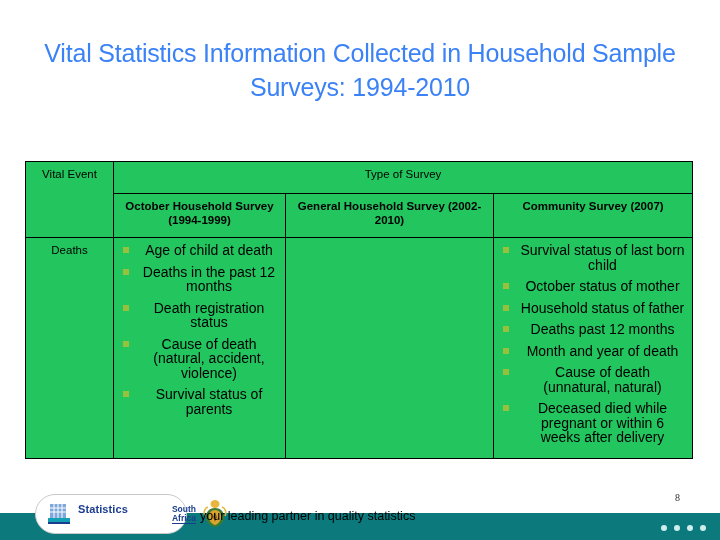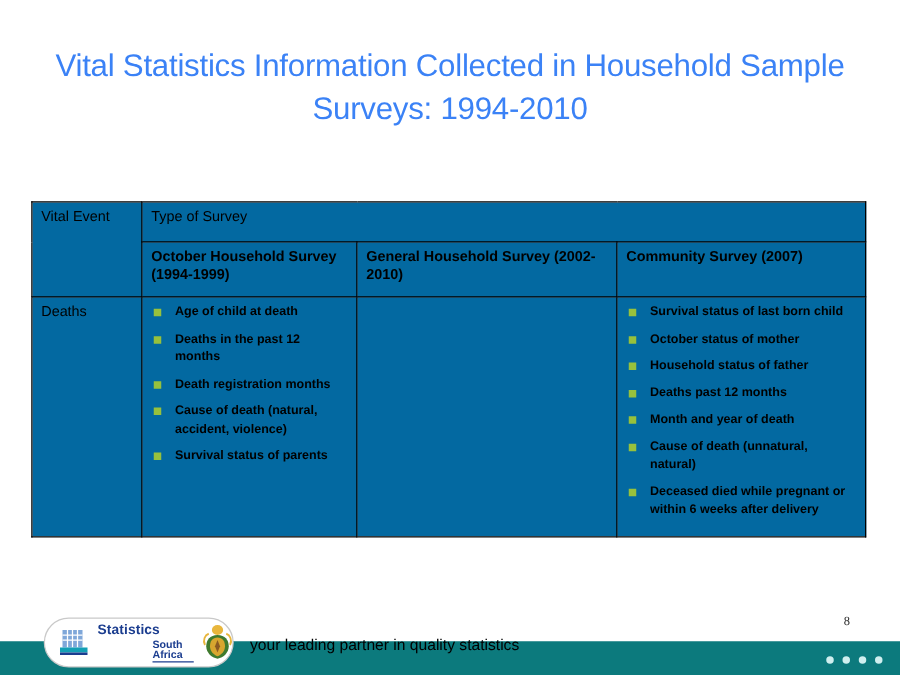--- a/index.html
+++ b/index.html
@@ -35,21 +35,22 @@
     table-layout: fixed;
     background: #ffffff;
   }
   .data-table td {
     border: 1.5px solid #000000;
     vertical-align: top;
     padding: 5px 7px 6px 7px;
     font-size: 11.5px;
     line-height: 14px;
     color: #000000;
-    background: #0369a1;
+    background: #22c55e;
+    text-align: center;
   }
   .col-event   { width: 88px; }
   .col-oct     { width: 172px; }
   .col-ghs     { width: 208px; }
   .col-cs      { width: 199px; }
 
   .hdr-cell { font-size: 11.5px; }
   .hdr-strong { font-weight: bold; }
   .row-label { font-size: 13px; }
 
@@ -57,23 +58,23 @@
   .cell-h2 { height: 44px; }
 
   
   ul.blist {
     margin: 0; padding: 0; list-style: none;
   }
   ul.blist li {
     position: relative;
     padding-left: 19px;
     margin-bottom: 7px;
-    font-size: 10px;
+    font-size: 14px;
     line-height: 14.5px;
-    font-weight: bold;
+    font-weight: normal;
   }
   ul.blist li:last-child { margin-bottom: 2px; }
   ul.blist li .sq {
     position: absolute;
     left: 2px; top: 4px;
     width: 6px; height: 6px;
     background: #97C13C;
     display: block;
   }
   ul.blist.tight li { margin-bottom: 7px; }
@@ -116,21 +117,21 @@
     align-items: center;
     padding-left: 12px;
     z-index: 3;
   }
   .logo-mark {
     width: 26px; height: 22px;
     margin-right: 4px;
     flex: none;
   }
   .logo-text {
-    display: flex; flex-direction: column;
+    display: flex; flex-direction: row;
     line-height: 1;
   }
   .logo-text .l1 {
     font-size: 11px; font-weight: bold;
     color: #1B3D8F; letter-spacing: 0.1px;
   }
   .logo-text .l2 {
     font-size: 8.5px; font-weight: bold;
     color: #1B3D8F; border-bottom: 1.5px solid #1B3D8F;
     padding-bottom: 1px; margin-top: 1px; margin-left: 44px;
@@ -170,21 +171,21 @@
       <td class="hdr-cell hdr-strong cell-h2">October Household Survey (1994-1999)</td>
       <td class="hdr-cell hdr-strong cell-h2">General Household Survey (2002-2010)</td>
       <td class="hdr-cell hdr-strong cell-h2">Community Survey (2007)</td>
     </tr>
     <tr>
       <td class="row-label">Deaths</td>
       <td>
         <ul class="blist">
             <li><span class="sq" style="background: rgb(151, 193, 60);"></span><span>Age of child at death</span></li>
             <li><span class="sq" style="background: rgb(151, 193, 60);"></span><span>Deaths in the past 12 months</span></li>
-            <li><span class="sq" style="background: rgb(151, 193, 60);"></span><span>Death registration months</span></li>
+            <li><span class="sq" style="background: rgb(151, 193, 60);"></span><span>Death registration status</span></li>
             <li><span class="sq" style="background: rgb(151, 193, 60);"></span><span>Cause of death (natural, accident, violence)</span></li>
             <li><span class="sq" style="background: rgb(151, 193, 60);"></span><span>Survival status of parents</span></li>
           </ul>
       </td>
       <td>
         <ul class="blist"></ul>
       </td>
       <td>
         <ul class="blist tight">
             <li><span class="sq" style="background: rgb(151, 193, 60);"></span><span>Survival status of last born child</span></li>

